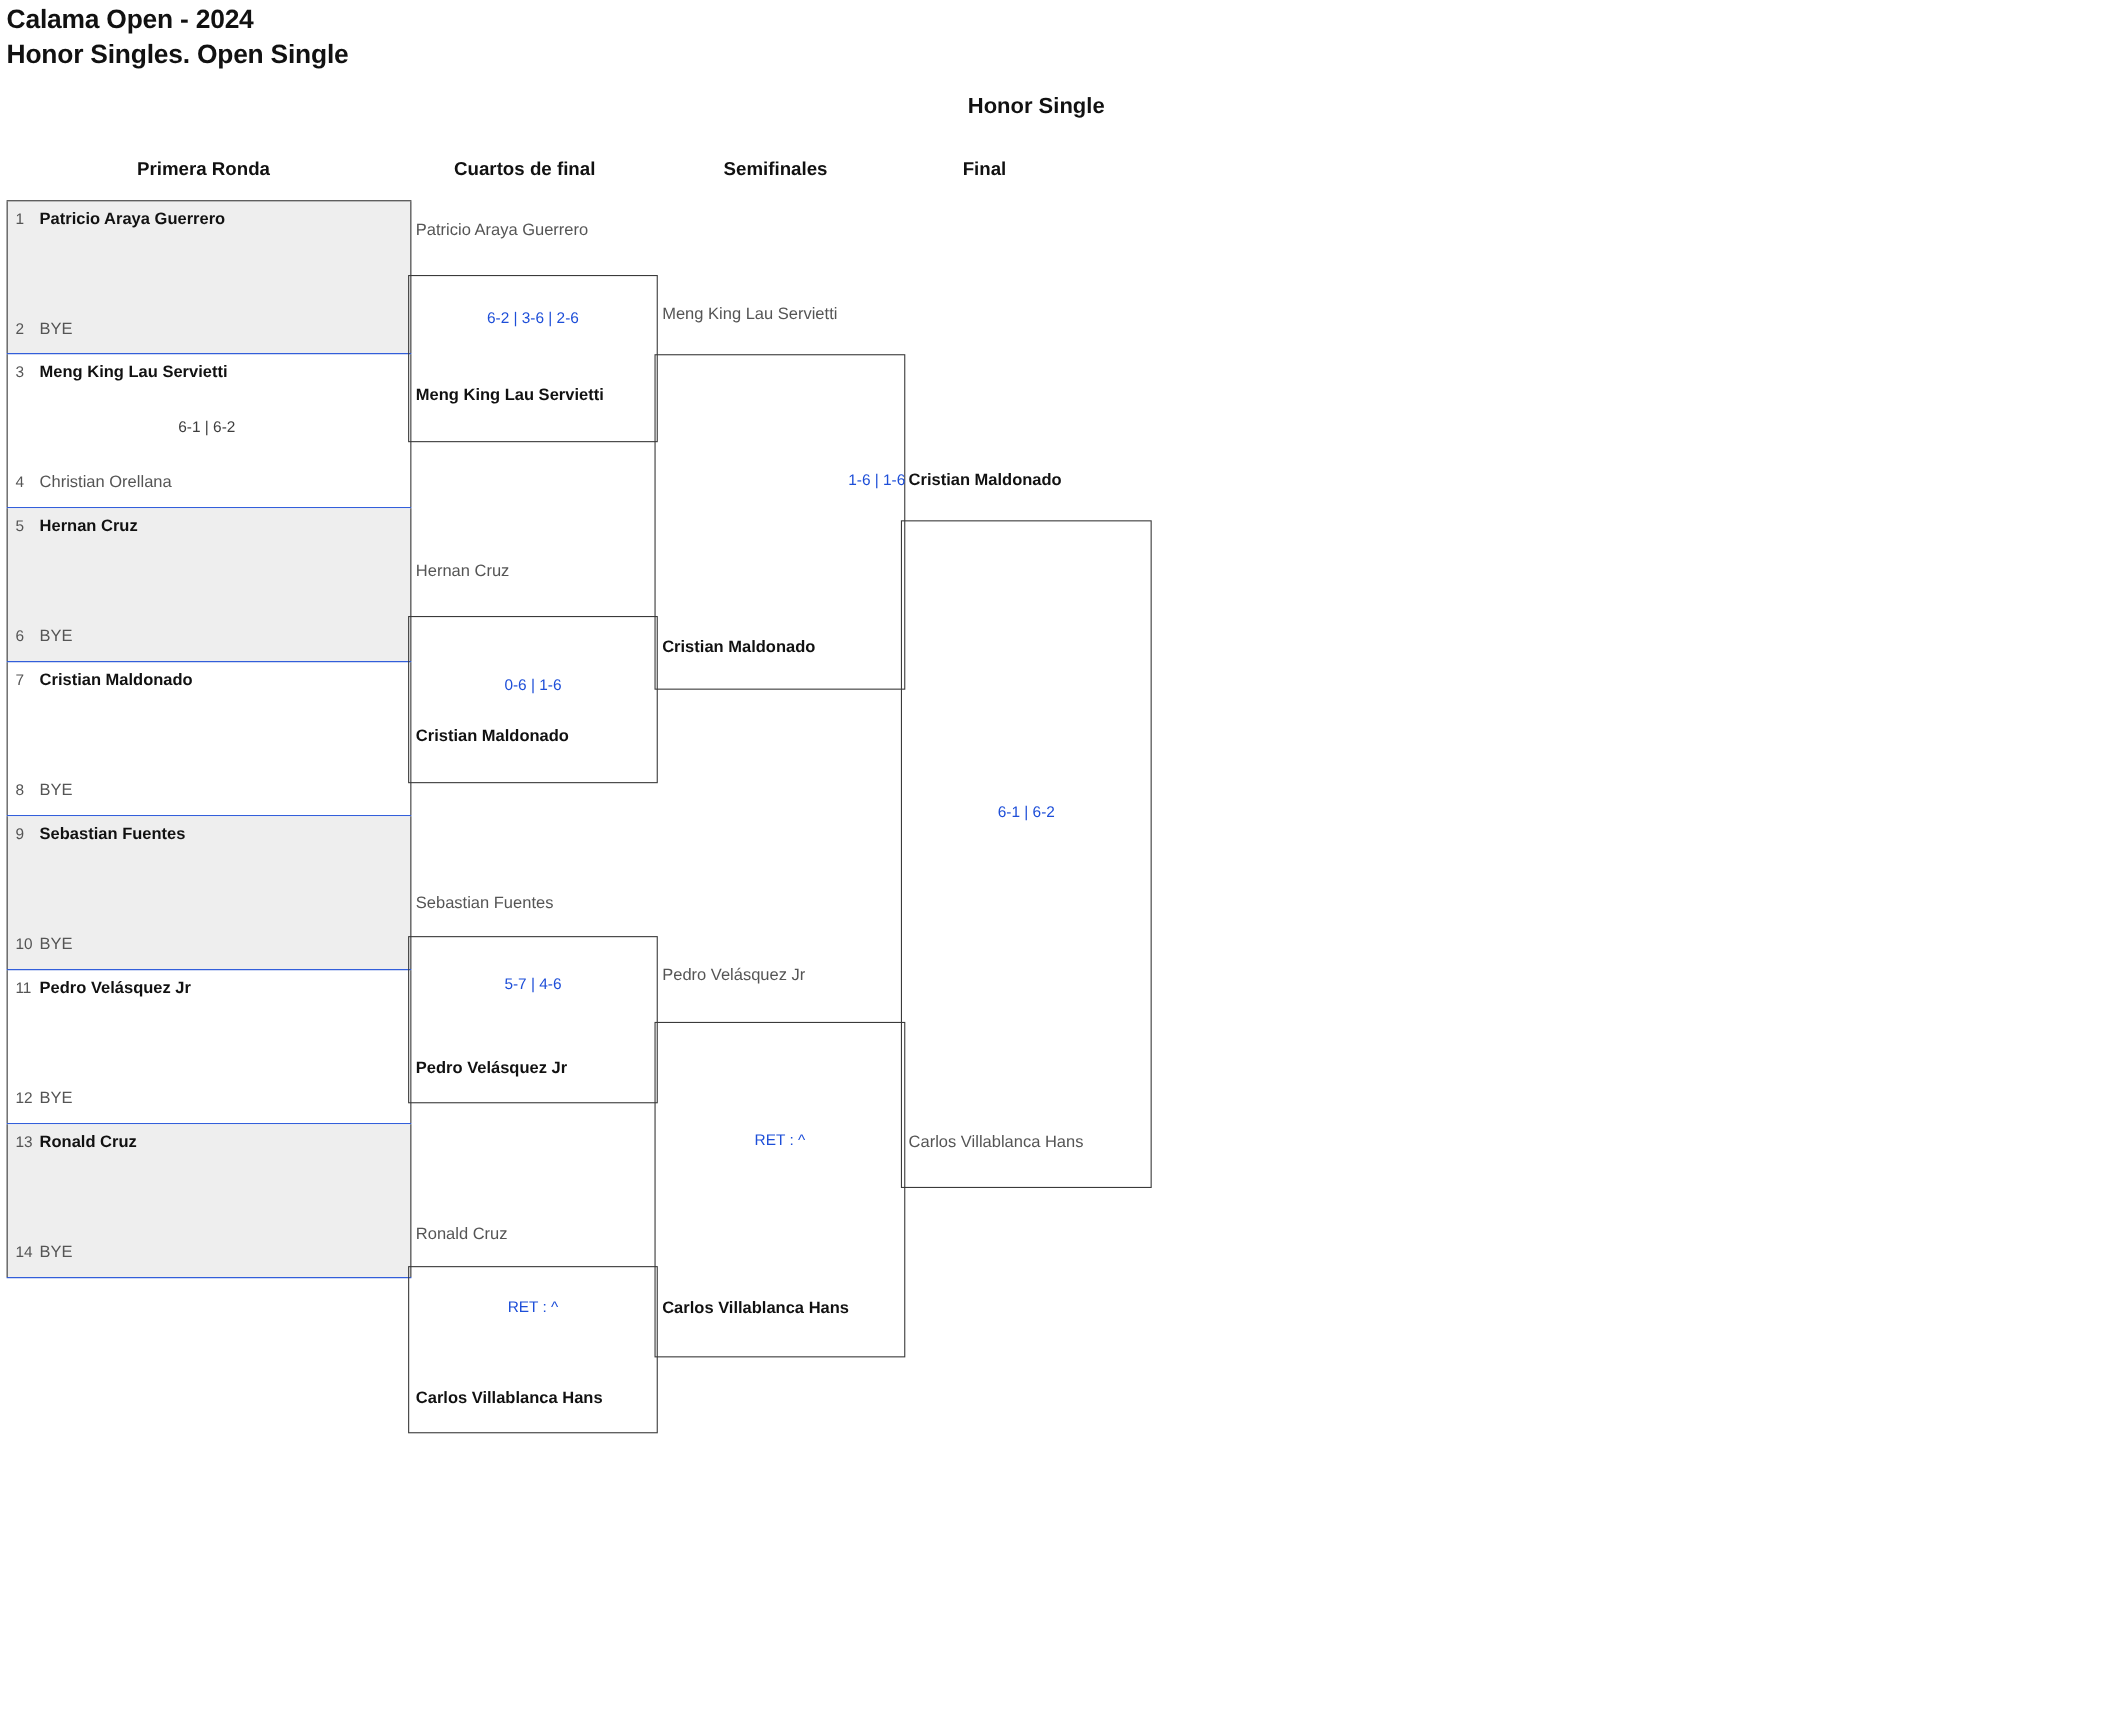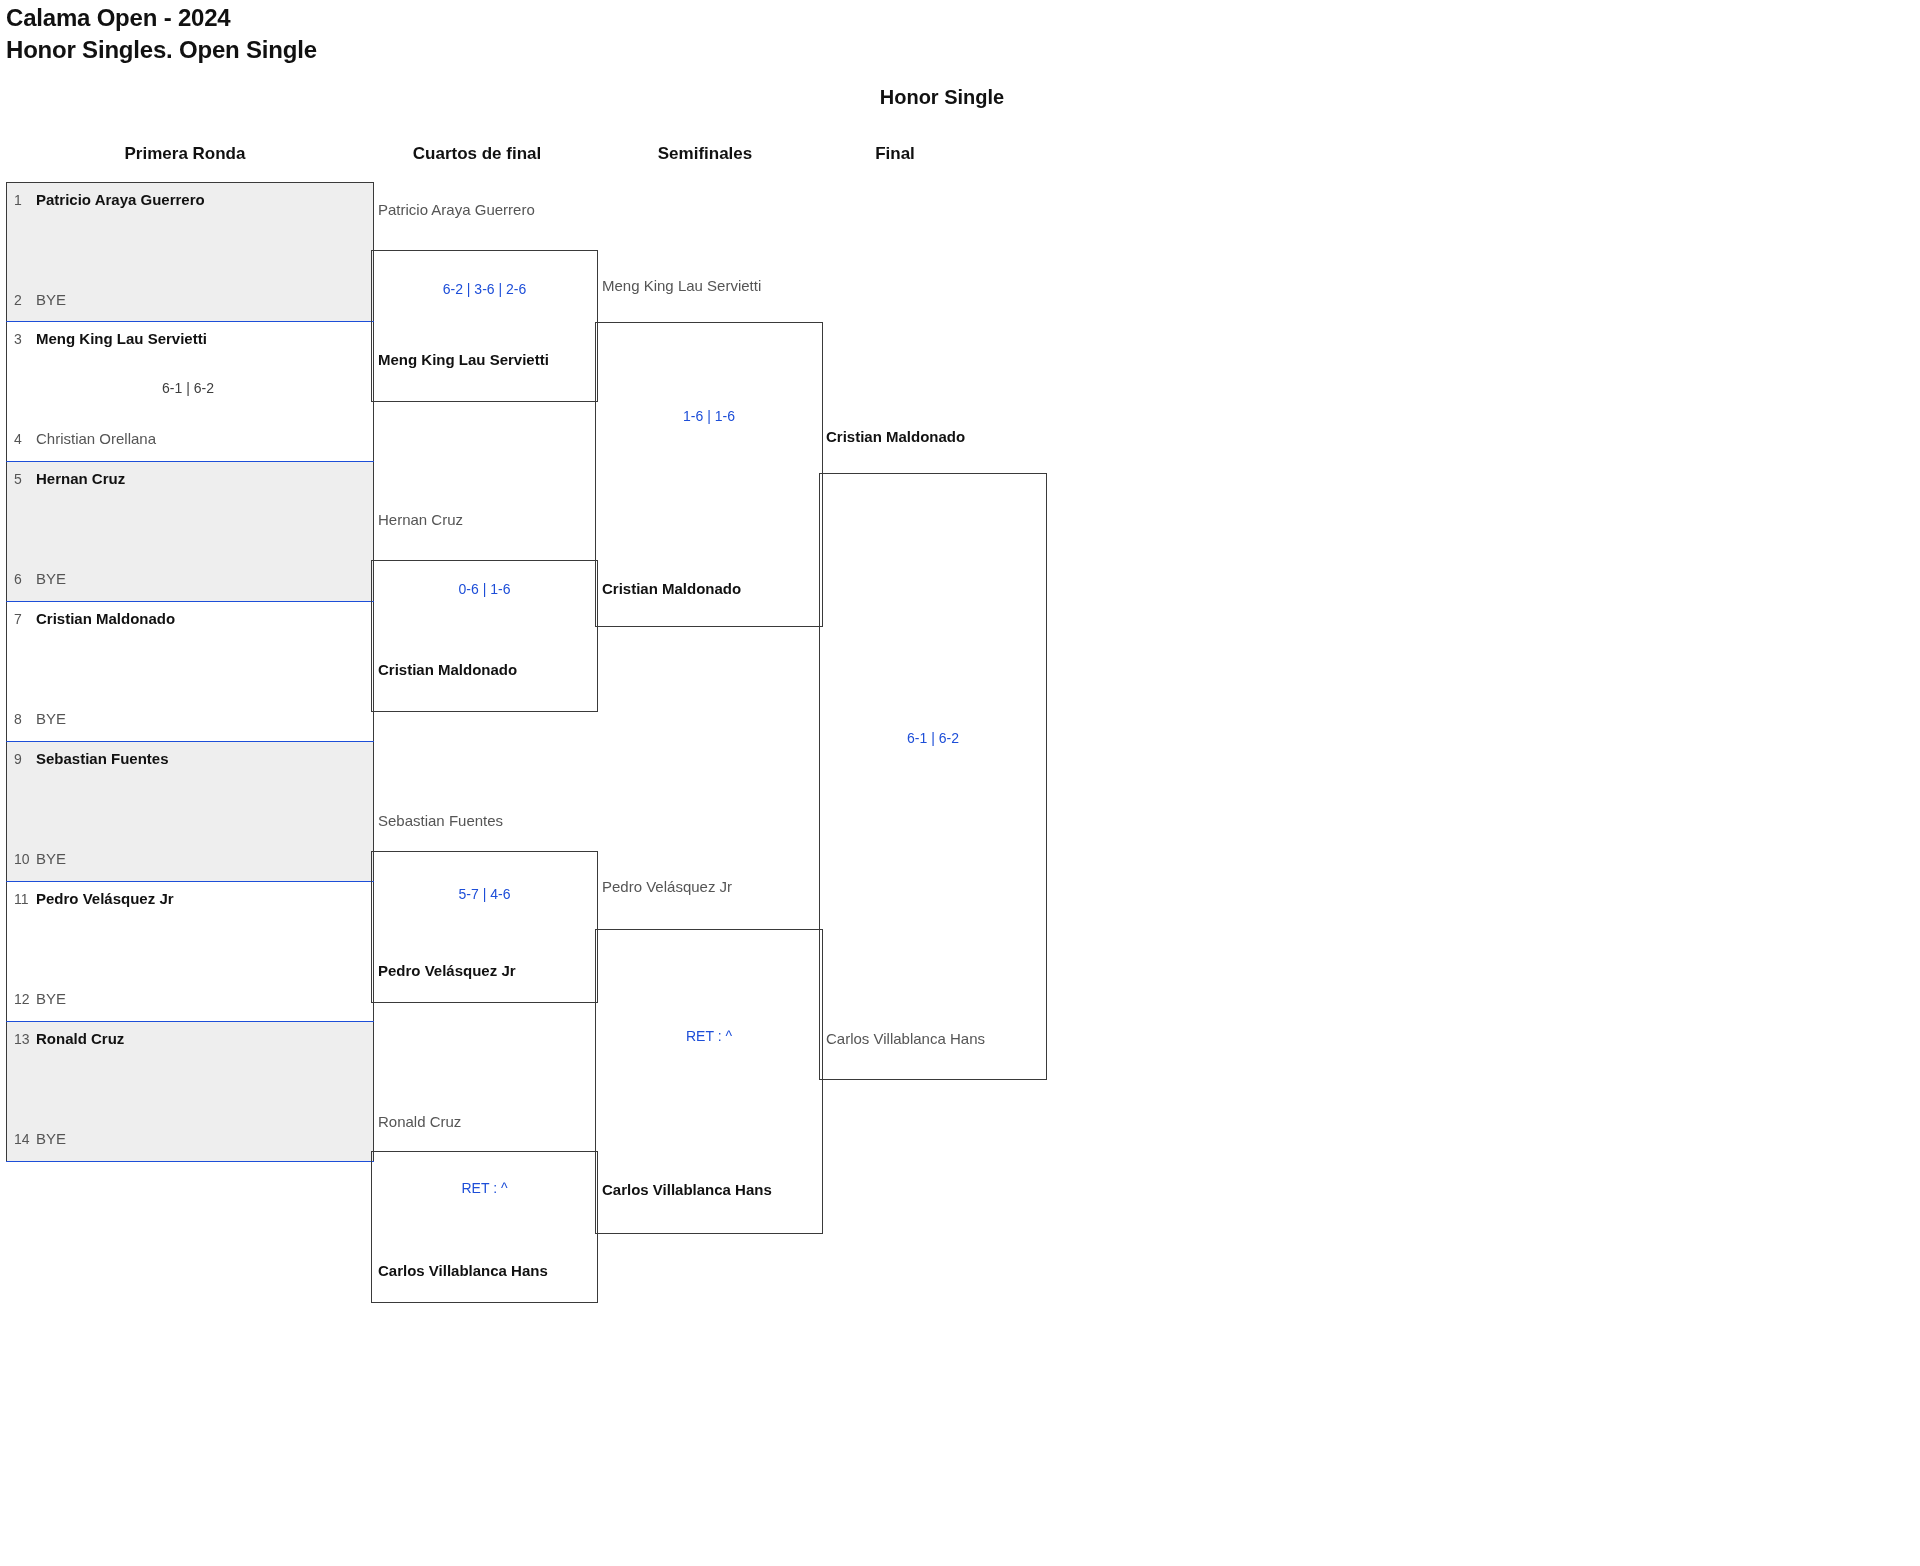--- a/index.html
+++ b/index.html
@@ -280,36 +280,36 @@
   </div>
 
 
   <div class="m-name lose" style="left:378px; top:201px;">Patricio Araya Guerrero</div>
   <div class="m-box" style="left:371px; top:250px; width:227px; height:152px;"></div>
   <div class="m-score" style="left:371px; top:281px; width:227px;">6-2 | 3-6 | 2-6</div>
   <div class="m-name win" style="left:378px; top:351px;">Meng King Lau Servietti</div>
 
   <div class="m-name lose" style="left:378px; top:511px;">Hernan Cruz</div>
   <div class="m-box" style="left:371px; top:560px; width:227px; height:152px;"></div>
-  <div class="m-score" style="left:371px; top:581px; width:227px;">0-6 | 1-6</div>
+  <div class="m-score" style="left:371px; top:614px; width:227px;">0-6 | 1-6</div>
   <div class="m-name win" style="left:378px; top:661px;">Cristian Maldonado</div>
 
   <div class="m-name lose" style="left:378px; top:812px;">Sebastian Fuentes</div>
   <div class="m-box" style="left:371px; top:851px; width:227px; height:152px;"></div>
   <div class="m-score" style="left:371px; top:886px; width:227px;">5-7 | 4-6</div>
   <div class="m-name win" style="left:378px; top:962px;">Pedro Velásquez Jr</div>
 
   <div class="m-name lose" style="left:378px; top:1113px;">Ronald Cruz</div>
   <div class="m-box" style="left:371px; top:1151px; width:227px; height:152px;"></div>
   <div class="m-score" style="left:371px; top:1180px; width:227px;">RET : ^</div>
   <div class="m-name win" style="left:378px; top:1262px;">Carlos Villablanca Hans</div>
 
   <div class="m-name lose" style="left:602px; top:277px;">Meng King Lau Servietti</div>
   <div class="m-box" style="left:595px; top:322px; width:228px; height:305px;"></div>
-  <div class="m-score" style="left:595px; top:408px; width:228px;">1-6 | 1-6</div>
+  <div class="m-score" style="left:595px; top:428px; width:228px;text-align:right;">1-6 | 1-6</div>
   <div class="m-name win" style="left:602px; top:580px;">Cristian Maldonado</div>
 
   <div class="m-name lose" style="left:602px; top:878px;">Pedro Velásquez Jr</div>
   <div class="m-box" style="left:595px; top:929px; width:228px; height:305px;"></div>
   <div class="m-score" style="left:595px; top:1028px; width:228px;">RET : ^</div>
   <div class="m-name win" style="left:602px; top:1181px;">Carlos Villablanca Hans</div>
 
   <div class="m-name win" style="left:826px; top:428px;">Cristian Maldonado</div>
   <div class="m-box" style="left:819px; top:473px; width:228px; height:607px;"></div>
   <div class="m-score" style="left:819px; top:730px; width:228px;">6-1 | 6-2</div>

